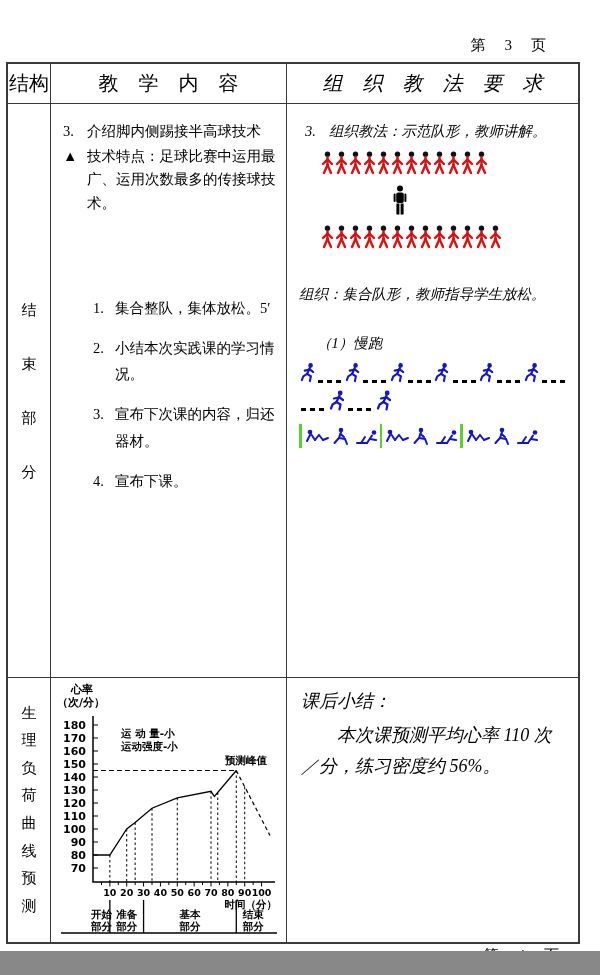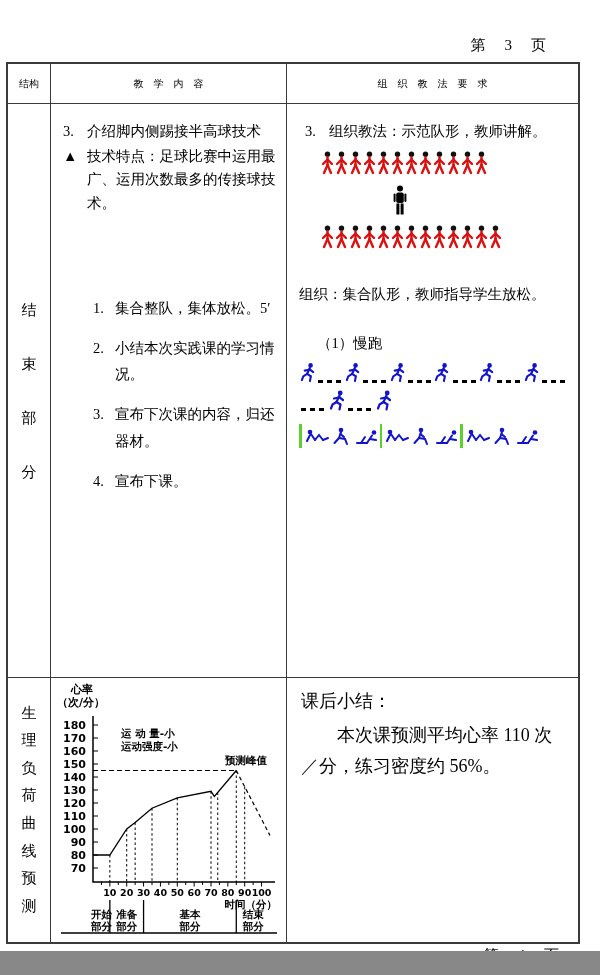--- a/index.html
+++ b/index.html
@@ -14,23 +14,23 @@
 
   
   #doc-table{
     position:absolute;left:6px;top:62px;width:570px;height:878px;
     border:2px solid #3a3a3a;
     display:grid;
     grid-template-columns:43px 236px 1fr;
     grid-template-rows:40px 574px 1fr;
   }
   .cell{border-right:1.6px solid #3a3a3a;border-bottom:1.6px solid #3a3a3a;box-sizing:border-box;overflow:hidden;}
-  .cell.last-col{border-right:none;}
+  .cell.last-col{border-right:none;font-style:italic;}
   .cell.last-row{border-bottom:none;}
-  .hcell{display:flex;align-items:center;justify-content:center;font-size:10px;}
+  .hcell{display:flex;align-items:center;justify-content:center;font-size:20px;}
   .vlabel{
     display:flex;align-items:center;justify-content:center;
     font-size:15px;text-align:center;white-space:pre-line;
   }
   #vlabel-ending{line-height:3.6;}
   #vlabel-physio{line-height:1.84;}
 
   
   #content-cell{padding:16px 4px 0 6px;font-size:14.5px;line-height:1.6;}
   .hang{display:flex;margin-bottom:2px;}

